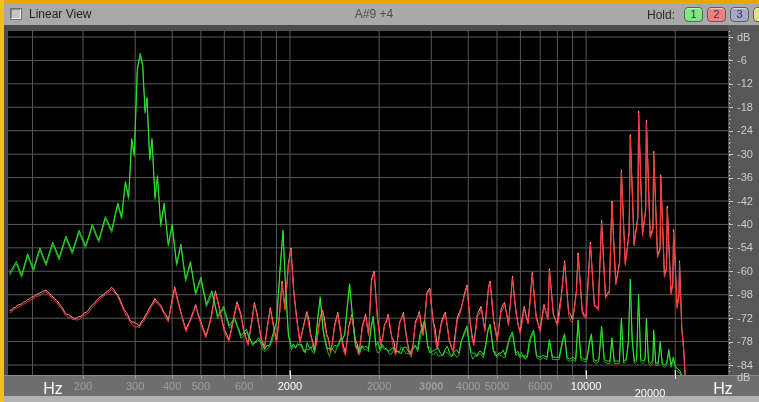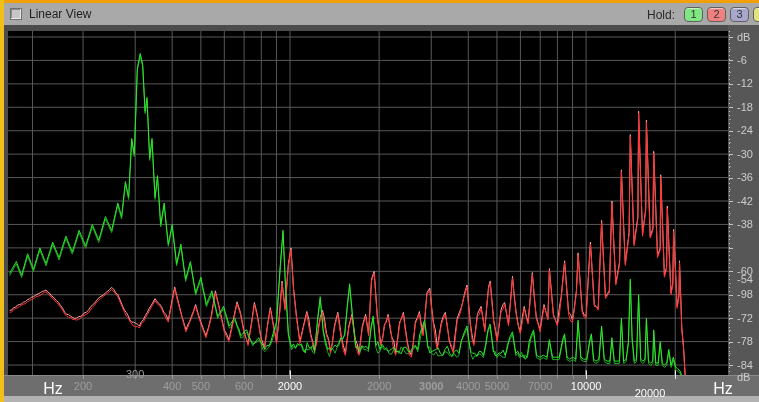--- a/index.html
+++ b/index.html
@@ -46,20 +46,21 @@
 
 <div class="window">
   <div class="border-top"></div>
   <div class="border-left"></div>
 
   <div class="topbar">
     <div class="cb-wrap">
       <div class="checkbox"></div>
       <span class="cb-label">Linear View</span>
     </div>
+    <div class="note-display">A#9 +4</div>
     <div class="hold-group">
       <span class="hold-label">Hold:</span>
       <div class="hold-btn" id="hold-btn-0" style="background: rgb(127, 230, 130);">1</div>
       <div class="hold-btn" id="hold-btn-1" style="background: rgb(240, 128, 127);">2</div>
       <div class="hold-btn" id="hold-btn-2" style="background: rgb(167, 167, 205);">3</div>
       <div class="hold-btn" id="hold-btn-3" style="background: rgb(227, 227, 127);">4</div>
     </div>
   </div>
 
   <div class="panel"></div>
@@ -131,62 +132,62 @@
       <div class="db-dot" style="left: 729px; top: 142.42px; width: 2px; height: 1px;"></div>
       <div class="db-label" style="left: 737px; top: 147.65px;">-30</div>
       <div class="db-tick" style="left: 729px; top: 154.15px; width: 4px; height: 1px;"></div>
       <div class="db-dot" style="left: 729px; top: 165.85px; width: 2px; height: 1px;"></div>
       <div class="db-label" style="left: 737px; top: 171.08px;">-36</div>
       <div class="db-tick" style="left: 729px; top: 177.58px; width: 4px; height: 1px;"></div>
       <div class="db-dot" style="left: 729px; top: 189.28px; width: 2px; height: 1px;"></div>
       <div class="db-label" style="left: 737px; top: 194.51px;">-42</div>
       <div class="db-tick" style="left: 729px; top: 201.01px; width: 4px; height: 1px;"></div>
       <div class="db-dot" style="left: 729px; top: 212.71px; width: 2px; height: 1px;"></div>
-      <div class="db-label" style="left: 737px; top: 217.94px;">-38</div>
+      <div class="db-label" style="left: 737px; top: 217.94px;">-40</div>
       <div class="db-tick" style="left: 729px; top: 224.44px; width: 4px; height: 1px;"></div>
       <div class="db-dot" style="left: 729px; top: 236.14px; width: 2px; height: 1px;"></div>
-      <div class="db-label" style="left: 737px; top: 241.37px; margin-top: 32px;">-54</div>
+      <div class="db-label" style="left: 737px; top: 241.37px;">-54</div>
       <div class="db-tick" style="left: 729px; top: 247.87px; width: 4px; height: 1px;"></div>
       <div class="db-dot" style="left: 729px; top: 259.57px; width: 2px; height: 1px;"></div>
       <div class="db-label" style="left: 737px; top: 264.8px;">-60</div>
       <div class="db-tick" style="left: 729px; top: 271.3px; width: 4px; height: 1px;"></div>
       <div class="db-dot" style="left: 729px; top: 283px; width: 2px; height: 1px;"></div>
       <div class="db-label" style="left: 737px; top: 288.23px;">-98</div>
       <div class="db-tick" style="left: 729px; top: 294.73px; width: 4px; height: 1px;"></div>
       <div class="db-dot" style="left: 729px; top: 306.43px; width: 2px; height: 1px;"></div>
       <div class="db-label" style="left: 737px; top: 311.66px;">-72</div>
       <div class="db-tick" style="left: 729px; top: 318.16px; width: 4px; height: 1px;"></div>
       <div class="db-dot" style="left: 729px; top: 329.86px; width: 2px; height: 1px;"></div>
       <div class="db-label" style="left: 737px; top: 335.09px;">-78</div>
       <div class="db-tick" style="left: 729px; top: 341.59px; width: 4px; height: 1px;"></div>
       <div class="db-dot" style="left: 729px; top: 353.29px; width: 2px; height: 1px;"></div>
       <div class="db-label" style="left: 737px; top: 358.52px;">-84</div>
       <div class="db-tick" style="left: 729px; top: 365.02px; width: 4px; height: 1px;"></div>
       <div class="db-label" style="left: 737px; top: 371px;">dB</div>
       <div class="freq-label dim" style="left: 59.035px; top: 380px;">200</div>
       <div class="freq-tick" style="left: 83.035px; top: 375px; height: 4px; background: rgb(154, 154, 154);"></div>
-      <div class="freq-label dim" style="left: 111.176px; top: 368px;">300</div>
+      <div class="freq-label dim" style="left: 111.176px; top: 380px;">300</div>
       <div class="freq-tick" style="left: 135.176px; top: 375px; height: 4px; background: rgb(154, 154, 154);"></div>
       <div class="freq-label dim" style="left: 148.17px; top: 380px;">400</div>
       <div class="freq-tick" style="left: 172.17px; top: 375px; height: 4px; background: rgb(154, 154, 154);"></div>
       <div class="freq-label dim" style="left: 176.865px; top: 380px;">500</div>
       <div class="freq-tick" style="left: 200.865px; top: 375px; height: 4px; background: rgb(154, 154, 154);"></div>
       <div class="freq-label dim" style="left: 220.134px; top: 380px;">600</div>
       <div class="freq-tick" style="left: 244.134px; top: 375px; height: 4px; background: rgb(154, 154, 154);"></div>
       <div class="freq-label bright" style="left: 266px; top: 380px;">2000</div>
       <div class="freq-tick" style="left: 290px; top: 371px; height: 8px; background: rgb(232, 232, 232);"></div>
       <div class="freq-label dim" style="left: 355.135px; top: 380px;">2000</div>
       <div class="freq-tick" style="left: 379.135px; top: 375px; height: 4px; background: rgb(154, 154, 154);"></div>
       <div class="freq-label dim" style="left: 407.276px; top: 380px; font-weight: bold;">3000</div>
       <div class="freq-tick" style="left: 431.276px; top: 375px; height: 4px; background: rgb(154, 154, 154);"></div>
       <div class="freq-label dim" style="left: 444.27px; top: 380px;">4000</div>
       <div class="freq-tick" style="left: 468.27px; top: 375px; height: 4px; background: rgb(154, 154, 154);"></div>
       <div class="freq-label dim" style="left: 472.965px; top: 380px;">5000</div>
       <div class="freq-tick" style="left: 496.965px; top: 375px; height: 4px; background: rgb(154, 154, 154);"></div>
-      <div class="freq-label dim" style="left: 516.234px; top: 380px;">7000</div>
+      <div class="freq-label dim" style="left: 516.234px; top: 380px;">6000</div>
       <div class="freq-tick" style="left: 540.234px; top: 375px; height: 4px; background: rgb(154, 154, 154);"></div>
       <div class="freq-label bright" style="left: 562.1px; top: 380px;">10000</div>
       <div class="freq-tick" style="left: 586.1px; top: 371px; height: 8px; background: rgb(232, 232, 232);"></div>
       <div class="freq-label bright" style="left: 626px; top: 380px; margin-top: 7px;">20000</div>
       <div class="freq-tick" style="left: 675.235px; top: 371px; height: 8px; background: rgb(232, 232, 232);"></div>
       <div class="freq-tick" style="left: 224.311px; top: 375px; height: 4px; background: rgb(142, 142, 142);"></div>
       <div class="freq-tick" style="left: 261.305px; top: 375px; height: 4px; background: rgb(142, 142, 142);"></div>
       <div class="freq-tick" style="left: 276.451px; top: 375px; height: 4px; background: rgb(142, 142, 142);"></div>
       <div class="freq-tick" style="left: 520.411px; top: 375px; height: 4px; background: rgb(142, 142, 142);"></div>
       <div class="freq-tick" style="left: 557.405px; top: 375px; height: 4px; background: rgb(142, 142, 142);"></div>

